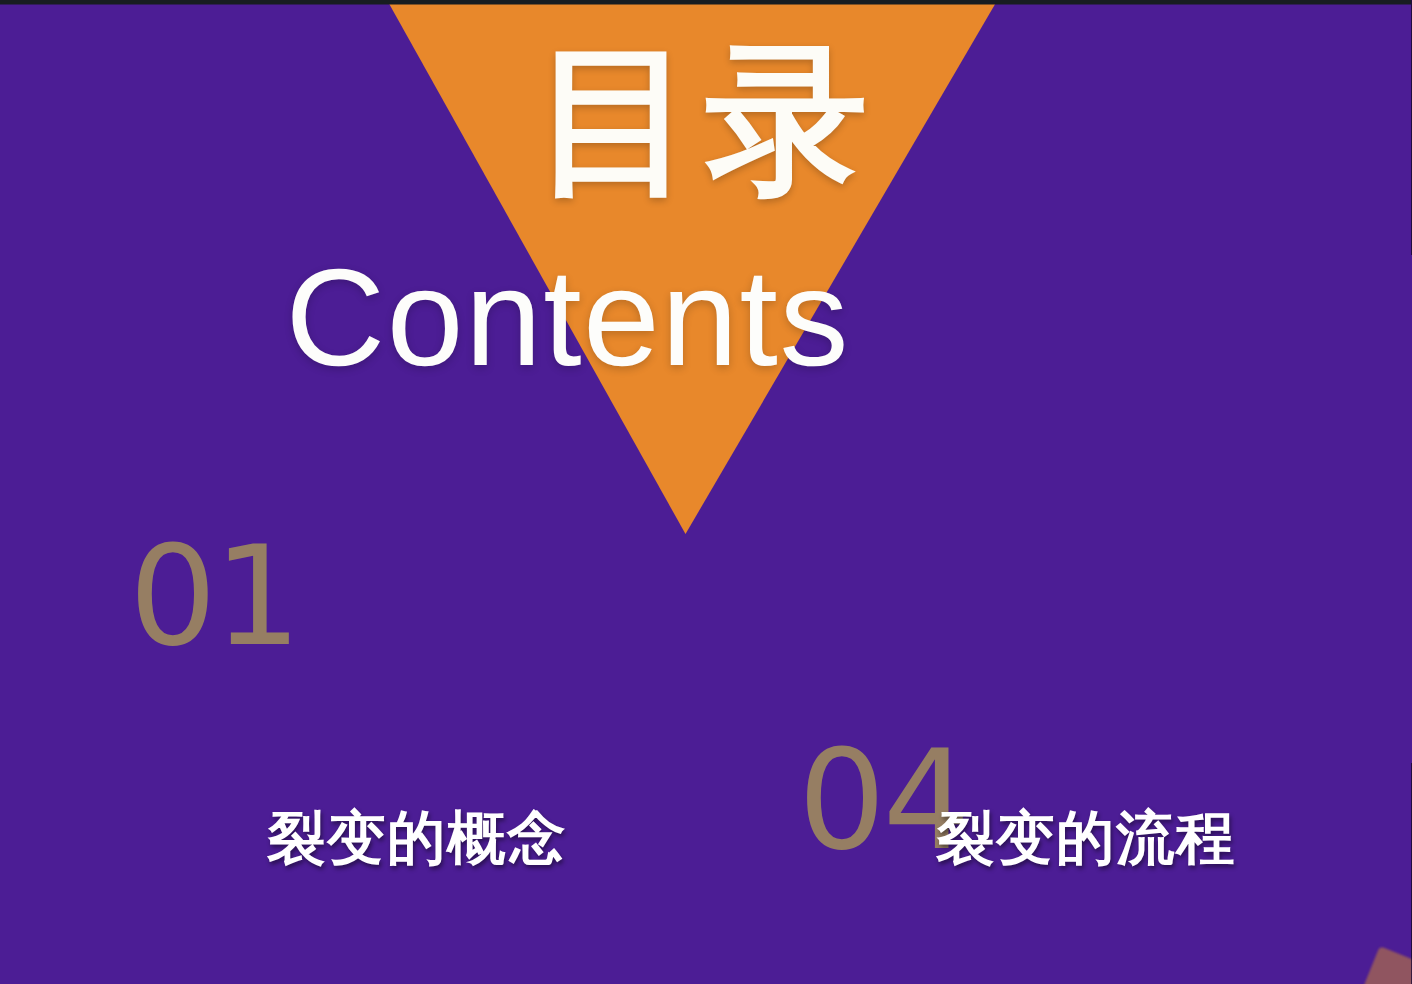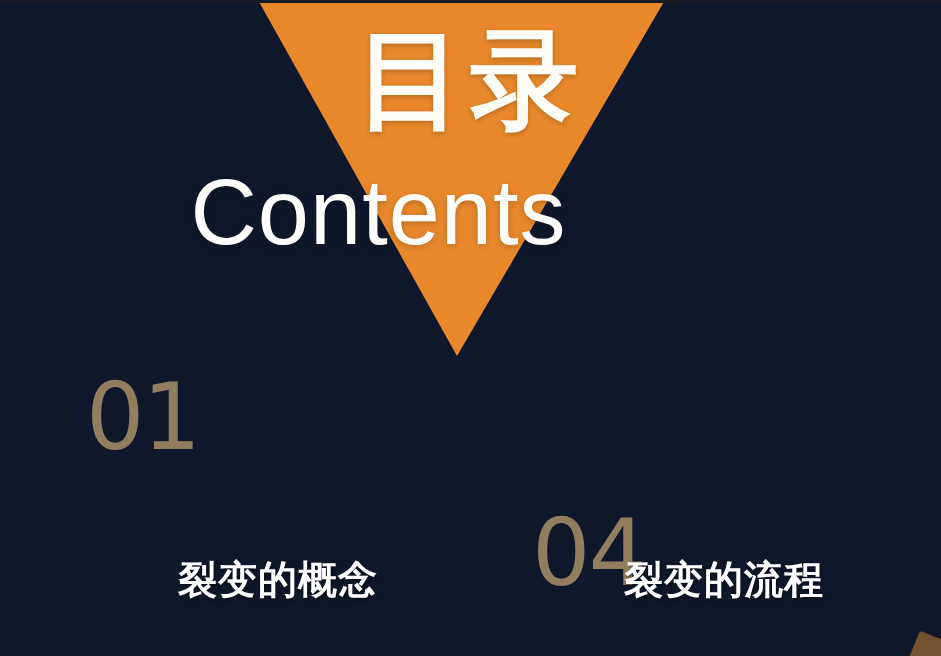--- a/index.html
+++ b/index.html
@@ -10,21 +10,21 @@
   }
   body {
     font-family: "Liberation Sans", "DejaVu Sans", sans-serif;
   }
 
   #slide {
     position: relative;
     width: 941px;
     height: 656px;
     overflow: hidden;
-    background: #0f172a;
+    background: #4c1d95;
   }
 
   
   .top-edge-strip {
     position: absolute;
     left: 0;
     top: 0;
     width: 941px;
     height: 3px;
     background: #171d21;
@@ -75,21 +75,21 @@
     font-weight: 300;
     color: #fdfdfb;
     letter-spacing: 1px;
     text-shadow: 0 2px 6px rgba(0,0,0,0.20);
   }
 
   
   .items {
     position: absolute;
     left: 0;
-    top: 372px;
+    top: 352px;
     width: 749px;
     height: 284px;
     z-index: 20;
   }
   .item {
     position: absolute;
     width: 420px;
     height: 132px;
   }
   .item.col-left  { left: 86px;  }

